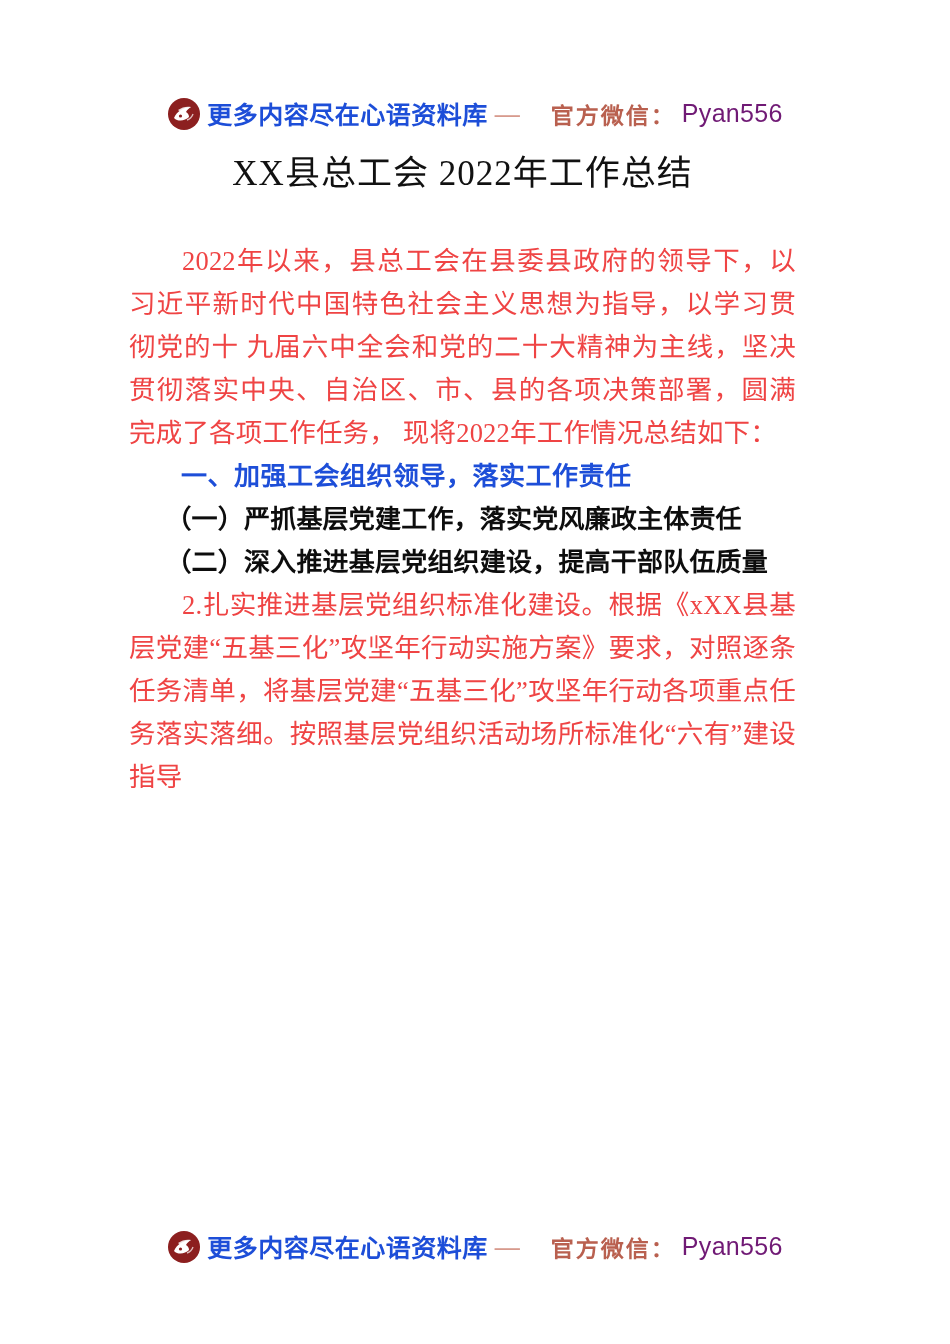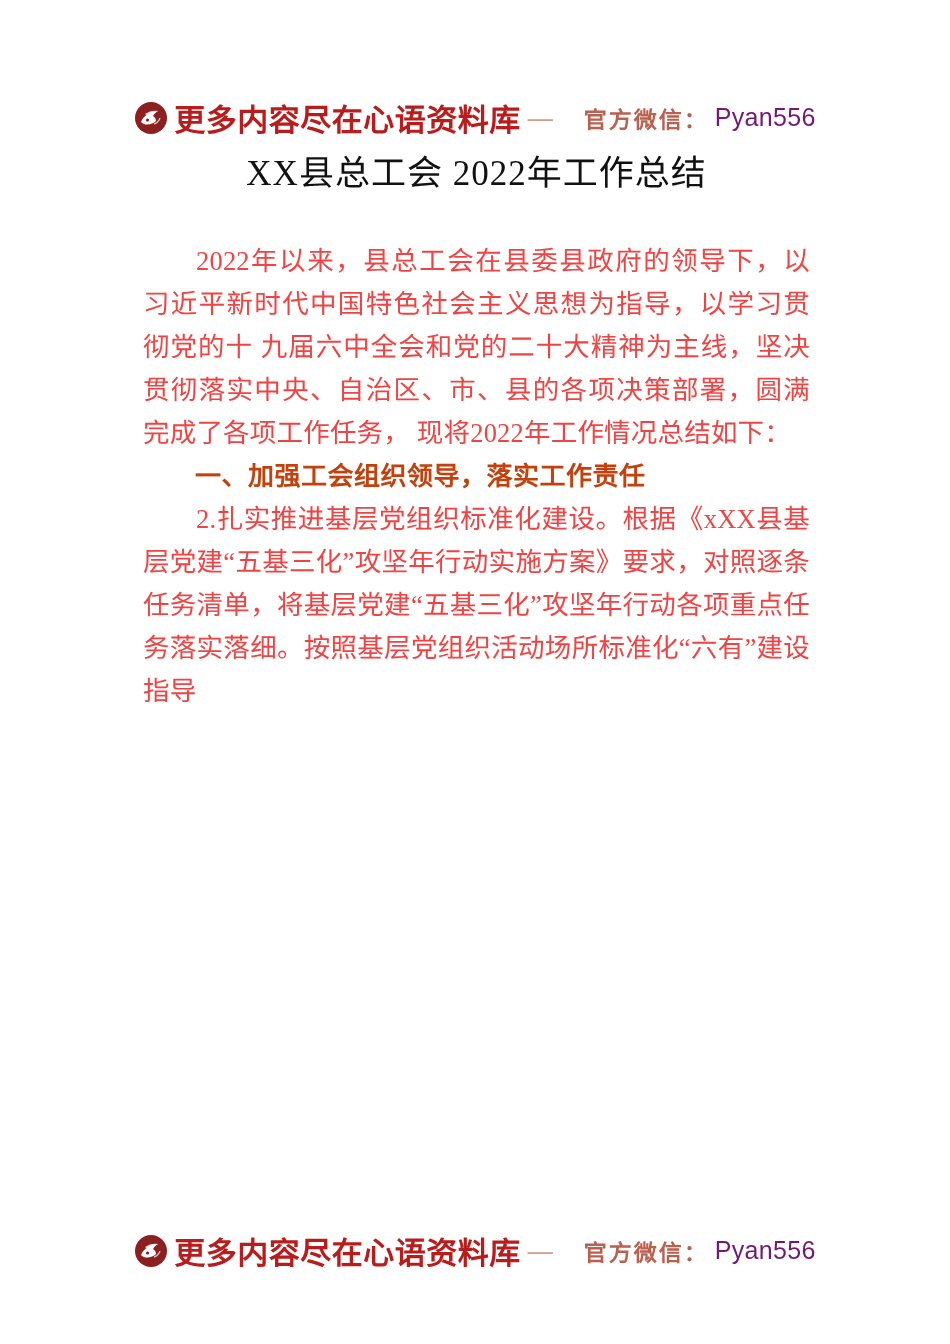--- a/index.html
+++ b/index.html
@@ -44,23 +44,23 @@
     height: 34px;
     flex: 0 0 34px;
     position: relative;
     display: block;
   }
   .wm-logo svg { display: block; width: 34px; height: 34px; }
 
   .wm-cn {
     font-family: Liberation Mono, monospace;
     font-weight: 700;
-    font-size: 31px;
+    font-size: 25px;
     letter-spacing: 0.5px;
-    color: #b91c1c;
+    color: #1d4ed8;
   }
   .wm-dash {
     font-family: "Liberation Serif", "DejaVu Serif", serif;
     font-weight: 700;
     font-size: 25px;
     color: #d79a8d;
     margin: 0 1px;
   }
   .wm-official {
     font-family: "Liberation Serif", "DejaVu Serif", serif;
@@ -74,21 +74,21 @@
     font-family: "Liberation Sans", "DejaVu Sans", sans-serif;
     font-weight: 400;
     font-size: 25px;
     letter-spacing: 0.3px;
     color: #701a75;
   }
 
   
   .doc {
     position: absolute;
-    left: 143px;
+    left: 129px;
     top: 150px;
     width: 667px;
   }
 
   .doc-title {
     font-family: "Liberation Serif", "DejaVu Serif", serif;
     font-size: 35px;
     font-weight: 400;
     line-height: 48px;
     text-align: center;
@@ -112,21 +112,21 @@
     letter-spacing: 0.2px;
   }
 
   h2.h1-heading {
     margin: 0;
     font-family: "Liberation Sans", "DejaVu Sans", sans-serif;
     font-size: 26px;
     font-weight: 700;
     line-height: 43px;
     text-indent: 2em;
-    color: #c2410c;
+    color: #1d4ed8;
     letter-spacing: 0.5px;
   }
 
   h3.h2-heading {
     margin: 0;
     font-family: "Liberation Serif", "DejaVu Serif", serif;
     font-size: 26px;
     font-weight: 700;
     line-height: 43px;
     text-indent: 1.4em;
@@ -154,20 +154,22 @@
     <span class="wm-official">官方微信：</span>
     <span class="wm-id">Pyan556</span>
   </div>
 
   <div class="doc">
     <h1 class="doc-title">XX县总工会 2022年工作总结</h1>
     <div class="spacer-after-title"></div>
     <div id="doc-blocks">
         <p class="para">2022年以来，县总工会在县委县政府的领导下，以习近平新时代中国特色社会主义思想为指导，以学习贯彻党的十 九届六中全会和党的二十大精神为主线，坚决贯彻落实中央、自治区、市、县的各项决策部署，圆满完成了各项工作任务， 现将2022年工作情况总结如下：</p>
         <h2 class="h1-heading">一、加强工会组织领导，落实工作责任</h2>
+        <h3 class="h2-heading">（一）严抓基层党建工作，落实党风廉政主体责任</h3>
+        <h3 class="h2-heading">（二）深入推进基层党组织建设，提高干部队伍质量</h3>
         <p class="para">2.扎实推进基层党组织标准化建设。根据《xXX县基层党建“五基三化”攻坚年行动实施方案》要求，对照逐条任务清单，将基层党建“五基三化”攻坚年行动各项重点任务落实落细。按照基层党组织活动场所标准化“六有”建设指导</p>
       </div>
   </div>
 
   <div class="watermark bottom">
     <span class="wm-logo">
       <svg viewBox="0 0 34 34" xmlns="http://www.w3.org/2000/svg" aria-hidden="true">
         <circle cx="17" cy="17" r="16" fill="#8c1f1f"></circle>
         <path d="M7 21c3-7 10-11 17-11-2 1-4 3-5 5 2 1 3 3 3 5-4 4-11 5-15 1z" fill="#ffffff"></path>
         <path d="M11 13c4-3 9-4 13-3-3 1-6 3-8 6-2-1-4-2-5-3z" fill="#ffffff" opacity="0.85"></path>

